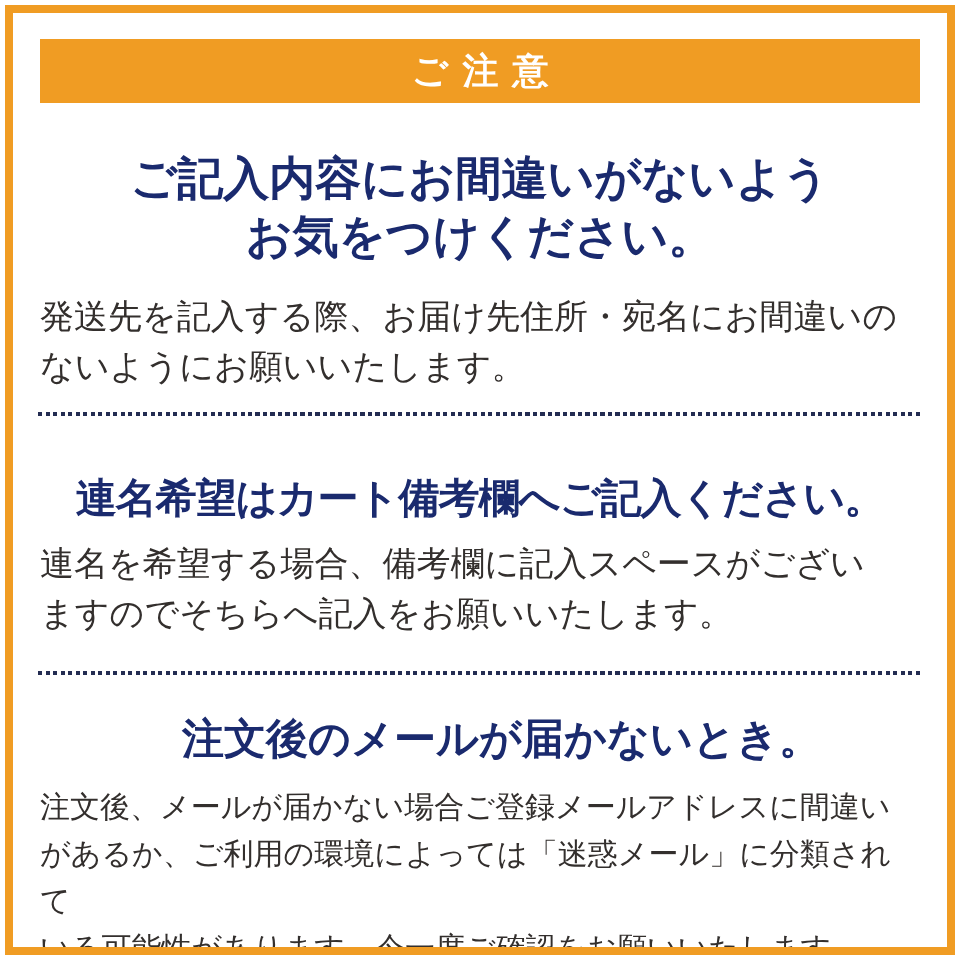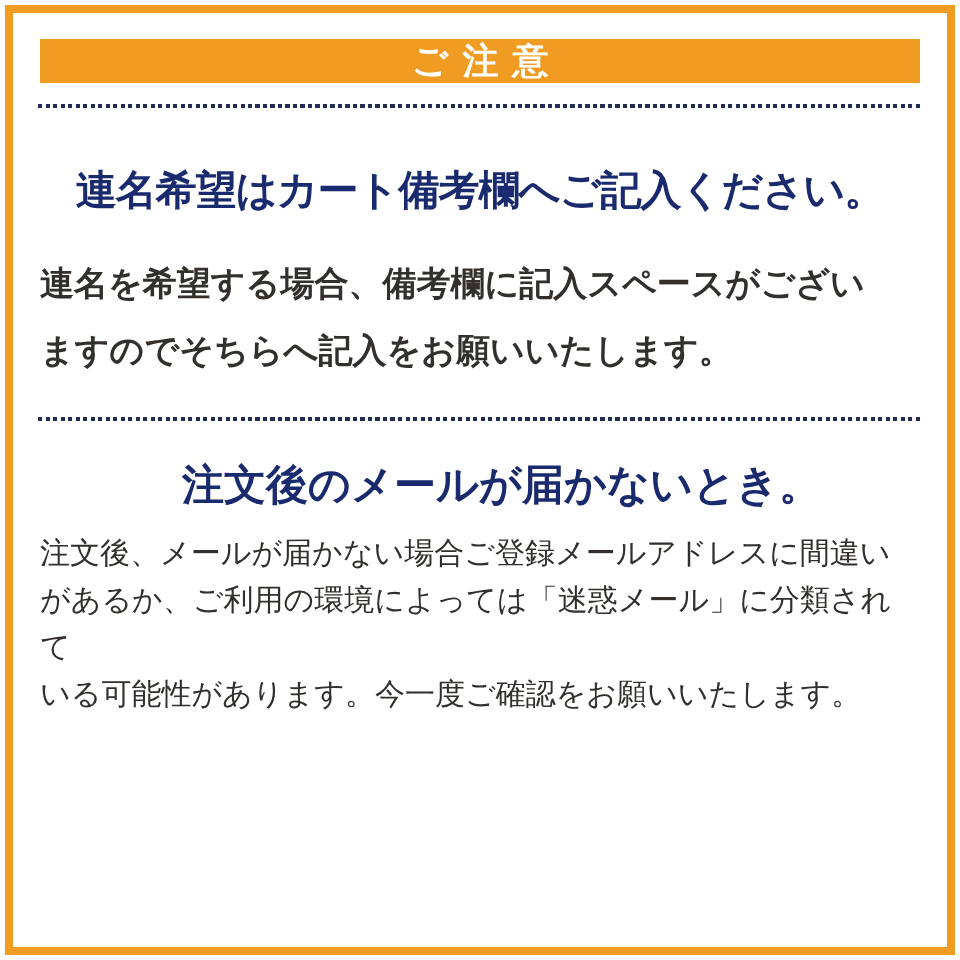--- a/index.html
+++ b/index.html
@@ -16,21 +16,21 @@
   }
   .frame{
     position:absolute;
     inset:5px;
     border:8px solid var(--orange);
     background:#ffffff;
     overflow:hidden;
   }
   .header-bar{
     margin:26px 27px 0 27px;
-    height:44px;
+    height:64px;
     background:var(--orange);
     display:flex;
     align-items:center;
     justify-content:center;
     color:#ffffff;
     font-size:36px;
     font-weight:bold;
     letter-spacing:14px;
     padding-left:14px; 
   }
@@ -44,21 +44,21 @@
   .heading-2{font-size:41px;line-height:52px;margin-top:56px;letter-spacing:-1px;}
   .heading-3{font-size:42px;line-height:52px;margin-top:38px;margin-left:43px;}
   .section-body{
     color:var(--body-text);
     text-align:left;
     padding:0 27px;
     white-space:pre-line;
     letter-spacing:0px;
   }
   .body-1{font-size:34px;line-height:50px;margin-top:26px;}
-  .body-2{font-size:34px;line-height:67px;margin-top:34px;font-weight:bold;}
+  .body-2{font-size:34px;line-height:50px;margin-top:14px;}
   .body-3{font-size:30px;line-height:47px;margin-top:18px;}
   .dotted-divider{
     height:4px;
     margin:0 25px;
     background:repeating-linear-gradient(
       to right,
       var(--dot-navy) 0px, var(--dot-navy) 4px,
       transparent 4px, transparent 7.5px
     );
   }
@@ -67,20 +67,26 @@
 </style>
 </head>
 <body>
 
 <div class="frame">
 
   <div class="header-bar">
     <span>ご注意</span>
   </div>
 
+  <section>
+    <h2 class="section-heading heading-1">ご記入内容にお間違いがないよう
+お気をつけください。</h2>
+    <p class="section-body body-1">発送先を記入する際、お届け先住所・宛名にお間違いの
+ないようにお願いいたします。</p>
+  </section>
 
   <div class="dotted-divider divider-1"></div>
 
   <section>
     <h2 class="section-heading heading-2">連名希望はカート備考欄へご記入ください。</h2>
     <p class="section-body body-2">連名を希望する場合、備考欄に記入スペースがござい
 ますのでそちらへ記入をお願いいたします。</p>
   </section>
 
   <div class="dotted-divider divider-2"></div>

